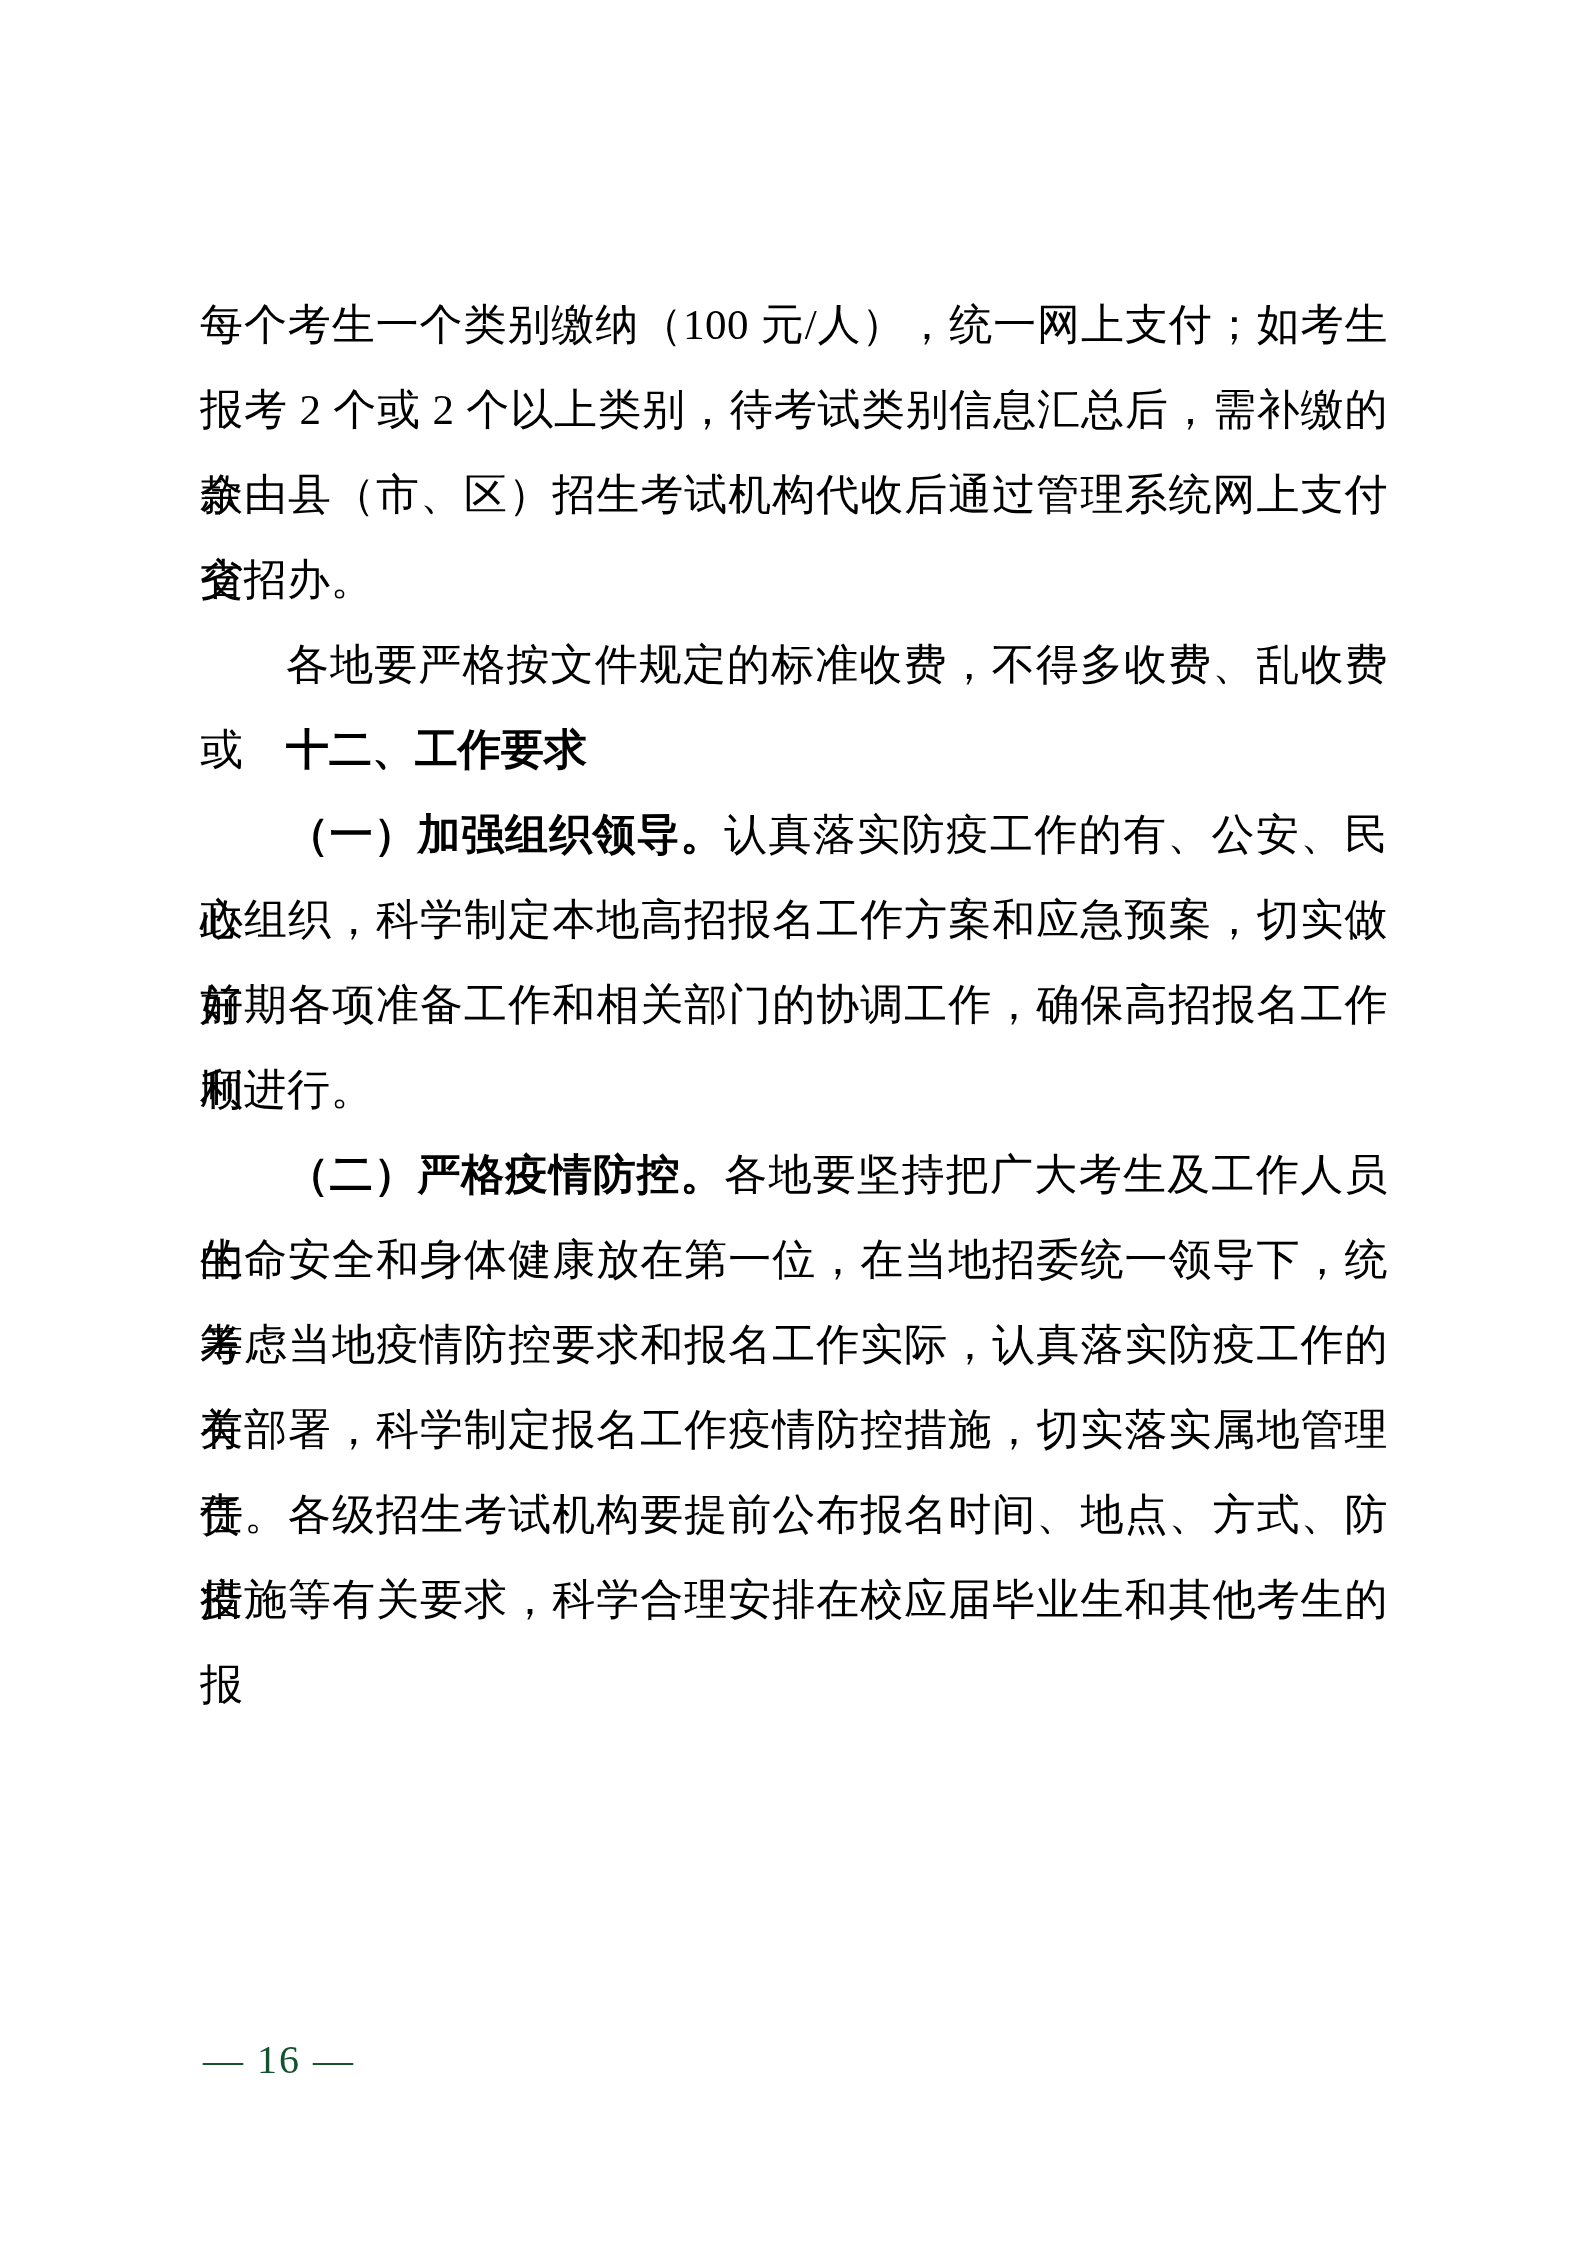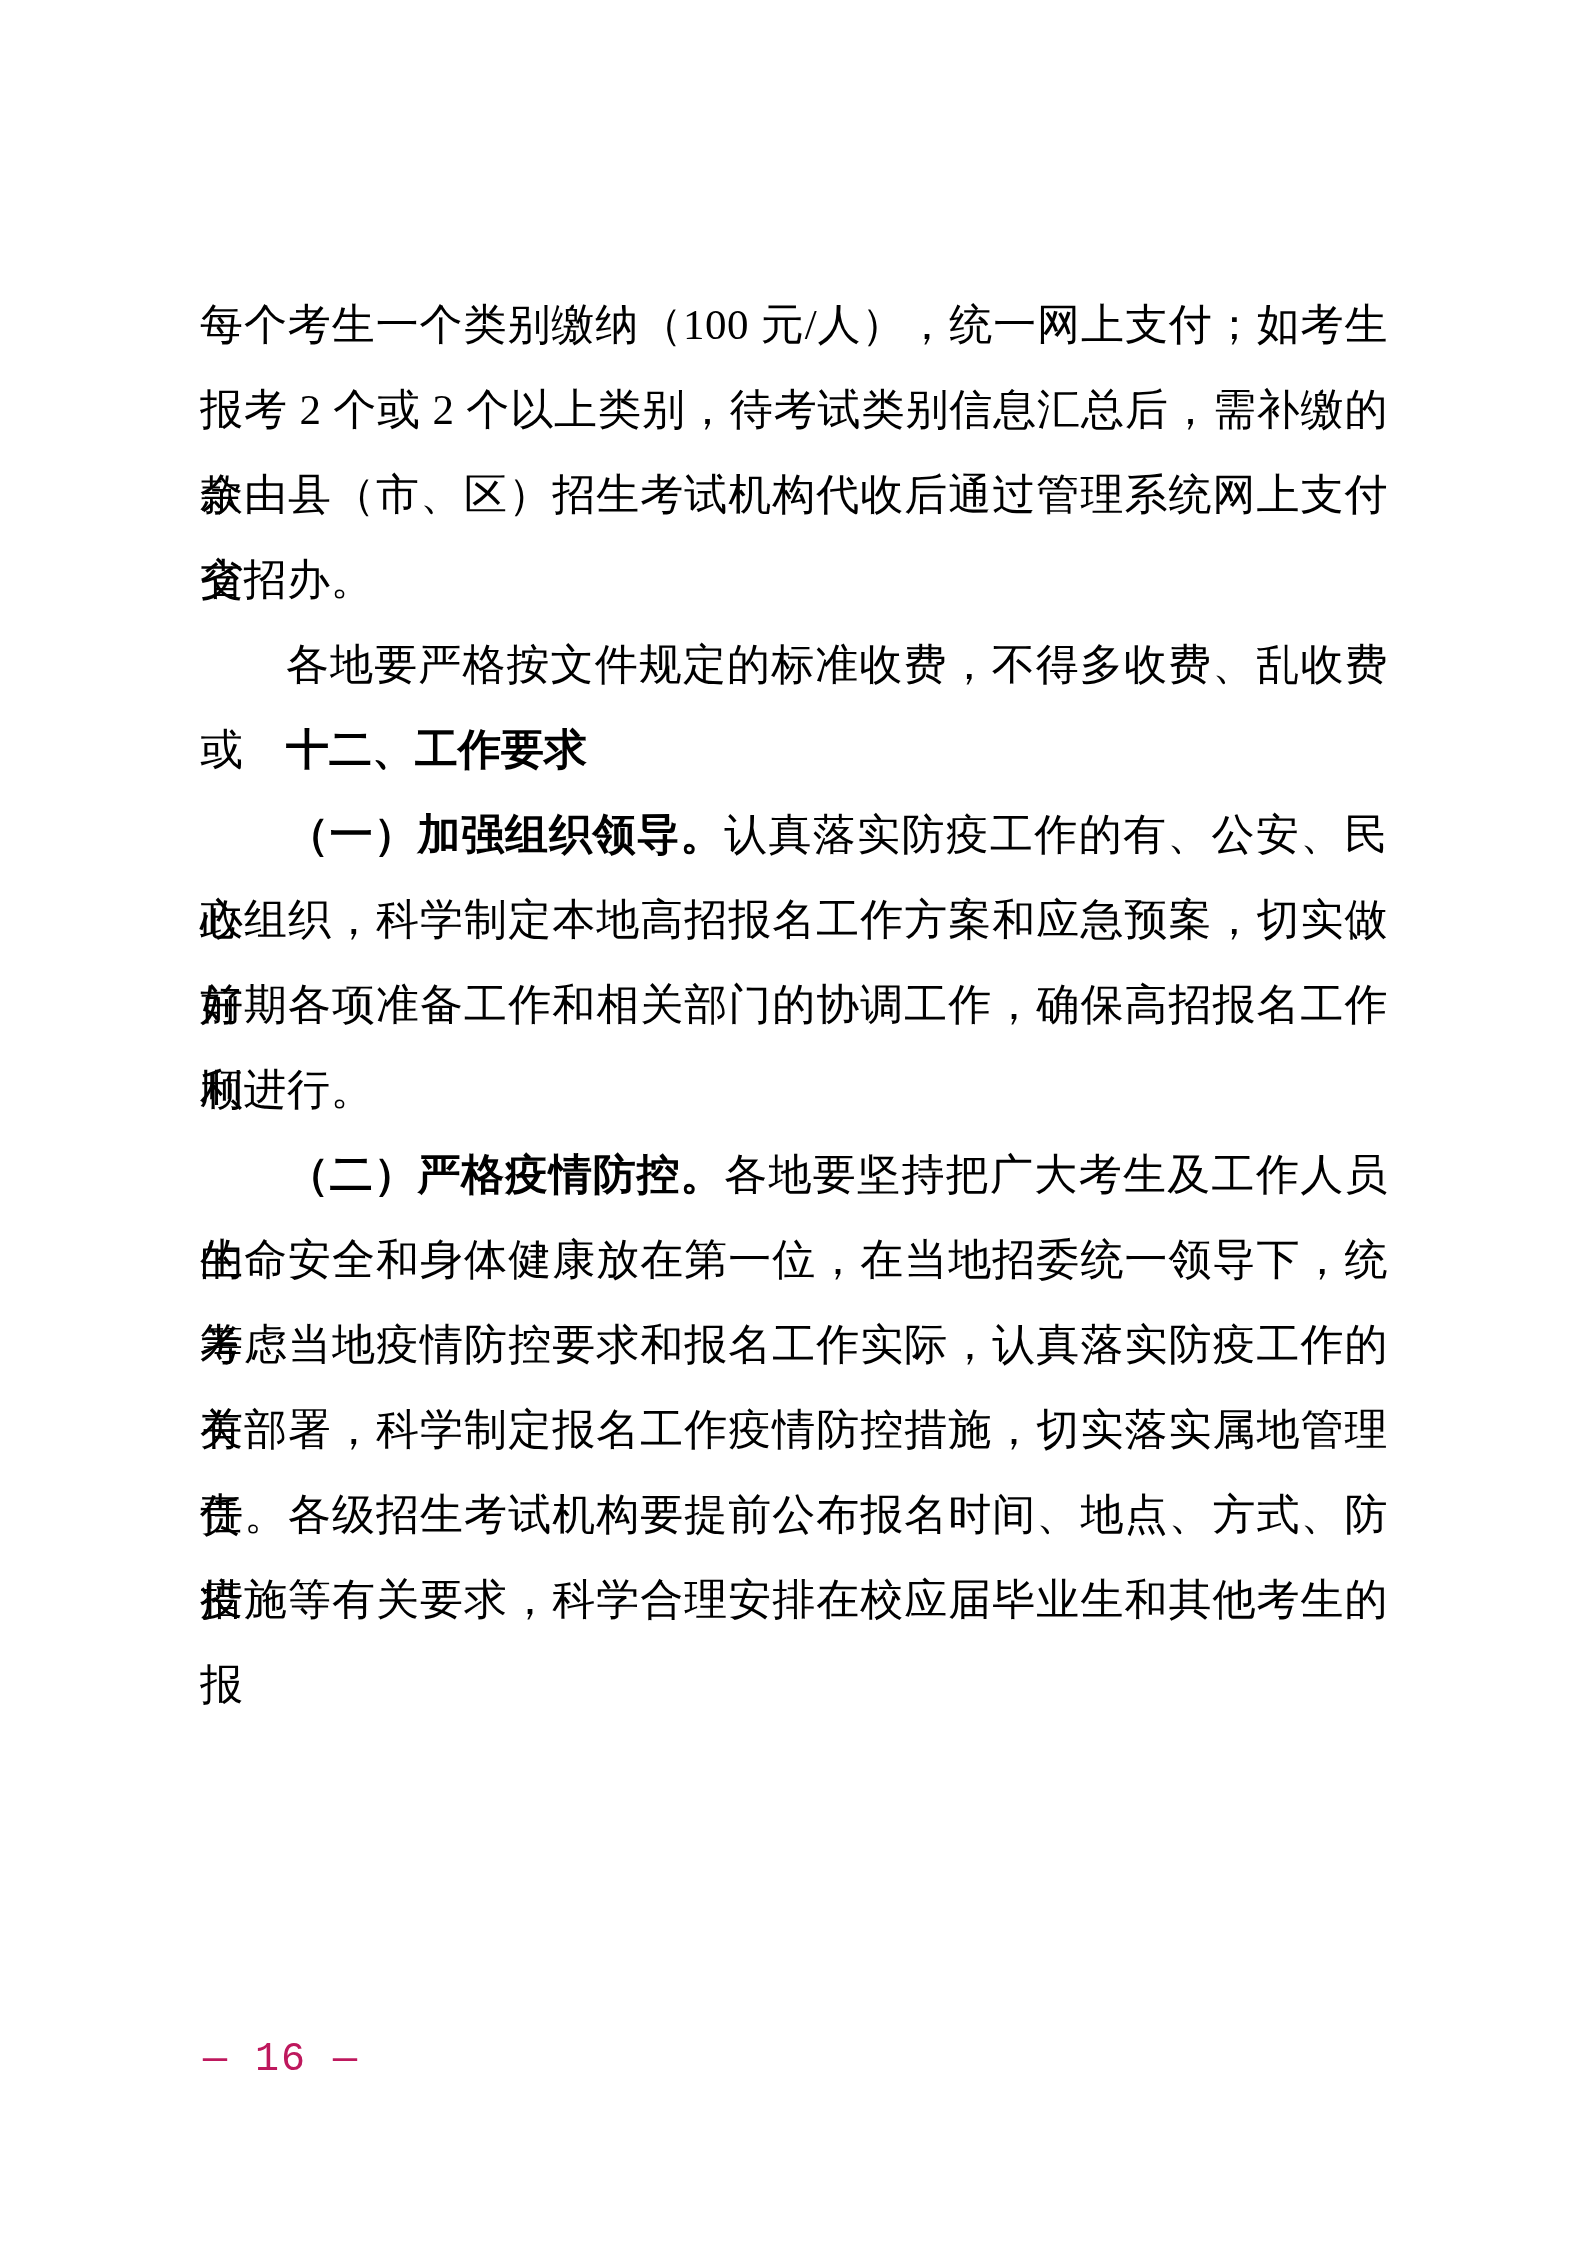--- a/index.html
+++ b/index.html
@@ -49,22 +49,21 @@
     font-family: "Liberation Sans", "DejaVu Sans", sans-serif;
     letter-spacing: 0;
   }
   .footer {
     position: absolute;
     left: 203px;
     top: 2036px;
     font-size: 40px;
     line-height: 48px;
     letter-spacing: 2px;
-    color: #be185d;
-    font-family: Liberation Mono, monospace;
+    color: #14532d;
   }
 </style>
 </head>
 <body>
 
 <div class="page">
   <div class="content">
       <div class="paragraph">
         <div class="line justify"><span class="run">每个考生一个类别缴纳（100 元/人），统一网上支付；如考生</span></div>
         <div class="line justify"><span class="run">报考 2 个或 2 个以上类别，待考试类别信息汇总后，需补缴的余</span></div>

